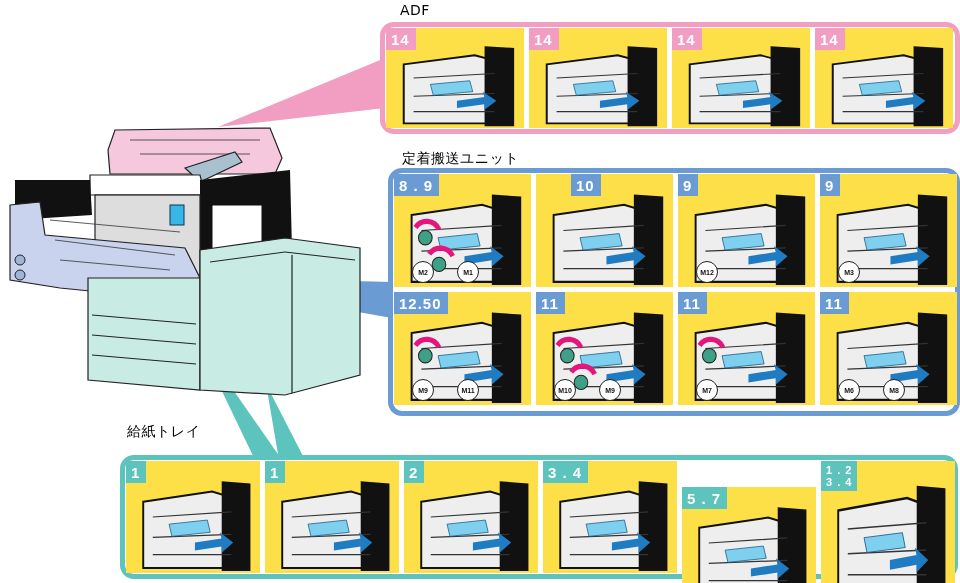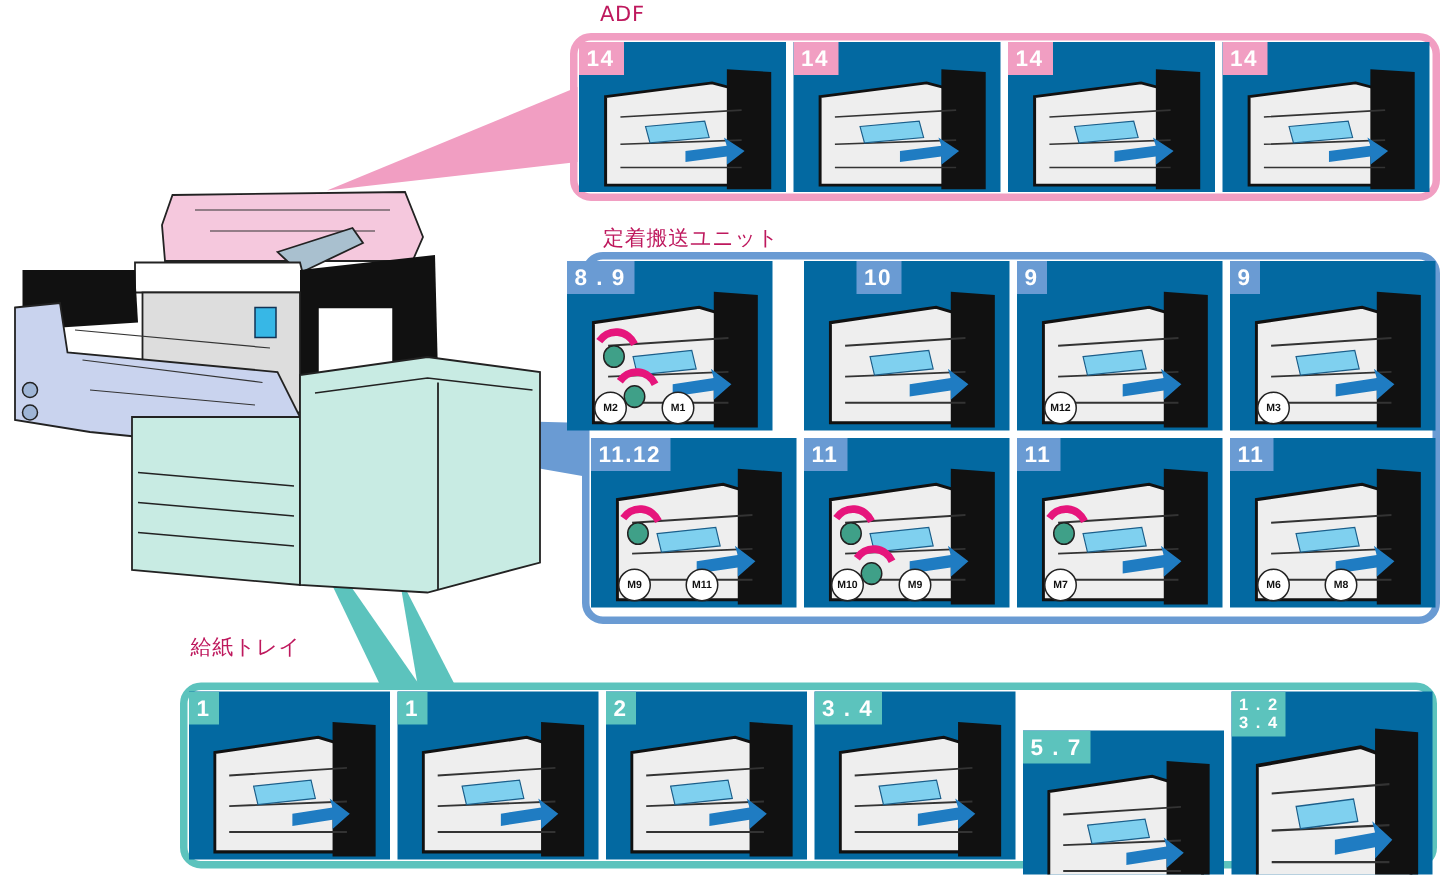--- a/index.html
+++ b/index.html
@@ -1,20 +1,20 @@
 <!DOCTYPE html>
 <html><head>
 <meta charset="utf-8">
 <style>
   html,body{margin:0;padding:0;background:#fff;}
   body{width:960px;height:583px;position:relative;overflow:hidden;font-family:"DejaVu Sans","Liberation Sans",sans-serif;}
   .abs{position:absolute;}
-  .group-title{position:absolute;font-size:14px;color:#be185d;letter-spacing:0.5px;}
+  .group-title{position:absolute;font-size:14px;color:#000000;letter-spacing:0.5px;}
   .group{position:absolute;border-style:solid;border-width:5px;border-radius:14px;box-sizing:border-box;background:transparent;}
-  .frame{position:absolute;background:#0369a1;overflow:hidden;box-sizing:border-box;}
+  .frame{position:absolute;background:#fde047;overflow:hidden;box-sizing:border-box;}
   .badge{position:absolute;left:0;top:0;color:#fff;font-weight:bold;font-family:"Liberation Sans","DejaVu Sans",sans-serif;font-size:15px;line-height:1;padding:4px 6px 3px 5px;letter-spacing:1px;z-index:2;}
   .badge.small{font-size:11px;line-height:12px;padding:3px 5px;}
   .illus{position:absolute;left:0;top:0;width:100%;height:100%;}
   .mlabel{position:absolute;width:20px;height:20px;border-radius:50%;background:#fff;border:1.5px solid #222;font-size:7px;font-weight:bold;color:#111;display:flex;align-items:center;justify-content:center;z-index:3;font-family:"Liberation Sans",sans-serif;}
 </style>
 </head>
 <body>
 
 <svg class="abs" style="left:0;top:0;" width="960" height="583">
   <polygon points="218,127 385,58 385,108" fill="#f19ec2"></polygon>
@@ -98,21 +98,21 @@
     <path d="M72 80 L100 76 L98 70 L112 80 L100 90 L100 84 L72 88 Z" fill="#1f7cc2"></path>
 
   </svg>
       <div class="badge" style="background: rgb(241, 158, 194);">14</div>
     </div>
   </div>
 
 <div class="group-title" style="left:402px;top:150px;">定着搬送ユニット</div>
 <div class="group" style="left:388px;top:168px;width:572px;height:248px;border-color:#6a9bd3;"></div>
 <div id="fuser-frames">
-    <div class="frame" style="left: 378px; top: 174px; width: 137px; height: 113px;">
+    <div class="frame" style="left: 394px; top: 174px; width: 137px; height: 113px;">
       <svg class="illus" viewBox="0 0 140 110" preserveAspectRatio="none">
     <path d="M18 40 L90 30 L125 40 L125 105 L18 105 Z" fill="#eee" stroke="#111" stroke-width="2"></path>
     <path d="M100 20 L130 22 L130 108 L100 108 Z" fill="#111"></path>
     <path d="M28 55 L110 50 M28 75 L110 72 M28 92 L110 92" stroke="#333" stroke-width="1.2"></path>
     <path d="M45 62 L85 58 L88 70 L48 74 Z" fill="#7fd0ef" stroke="#1b5e8a" stroke-width="0.8"></path>
     <path d="M72 80 L100 76 L98 70 L112 80 L100 90 L100 84 L72 88 Z" fill="#1f7cc2"></path>
     <circle cx="32" cy="62" r="7" fill="#3fa088" stroke="#222"></circle>
              <path d="M22 52 A14 14 0 0 1 46 54" stroke="#e6157c" stroke-width="5" fill="none"></path>
         <circle cx="46" cy="88" r="7" fill="#3fa088" stroke="#222"></circle>
              <path d="M36 78 A14 14 0 0 1 60 80" stroke="#e6157c" stroke-width="5" fill="none"></path>
@@ -159,21 +159,21 @@
     <div class="frame" style="left: 394px; top: 292px; width: 137px; height: 113px;">
       <svg class="illus" viewBox="0 0 140 110" preserveAspectRatio="none">
     <path d="M18 40 L90 30 L125 40 L125 105 L18 105 Z" fill="#eee" stroke="#111" stroke-width="2"></path>
     <path d="M100 20 L130 22 L130 108 L100 108 Z" fill="#111"></path>
     <path d="M28 55 L110 50 M28 75 L110 72 M28 92 L110 92" stroke="#333" stroke-width="1.2"></path>
     <path d="M45 62 L85 58 L88 70 L48 74 Z" fill="#7fd0ef" stroke="#1b5e8a" stroke-width="0.8"></path>
     <path d="M72 80 L100 76 L98 70 L112 80 L100 90 L100 84 L72 88 Z" fill="#1f7cc2"></path>
     <circle cx="32" cy="62" r="7" fill="#3fa088" stroke="#222"></circle>
              <path d="M22 52 A14 14 0 0 1 46 54" stroke="#e6157c" stroke-width="5" fill="none"></path>
   </svg>
-      <div class="badge" style="background: rgb(106, 155, 211);">11.12</div>
+      <div class="badge" style="background: rgb(106, 155, 211);">12.50</div>
       <div class="mlabel" style="left: 18px; top: 87px;">M9</div>
       <div class="mlabel" style="left: 63px; top: 87px;">M11</div>
     </div>
     <div class="frame" style="left: 536px; top: 292px; width: 137px; height: 113px;">
       <svg class="illus" viewBox="0 0 140 110" preserveAspectRatio="none">
     <path d="M18 40 L90 30 L125 40 L125 105 L18 105 Z" fill="#eee" stroke="#111" stroke-width="2"></path>
     <path d="M100 20 L130 22 L130 108 L100 108 Z" fill="#111"></path>
     <path d="M28 55 L110 50 M28 75 L110 72 M28 92 L110 92" stroke="#333" stroke-width="1.2"></path>
     <path d="M45 62 L85 58 L88 70 L48 74 Z" fill="#7fd0ef" stroke="#1b5e8a" stroke-width="0.8"></path>
     <path d="M72 80 L100 76 L98 70 L112 80 L100 90 L100 84 L72 88 Z" fill="#1f7cc2"></path>

